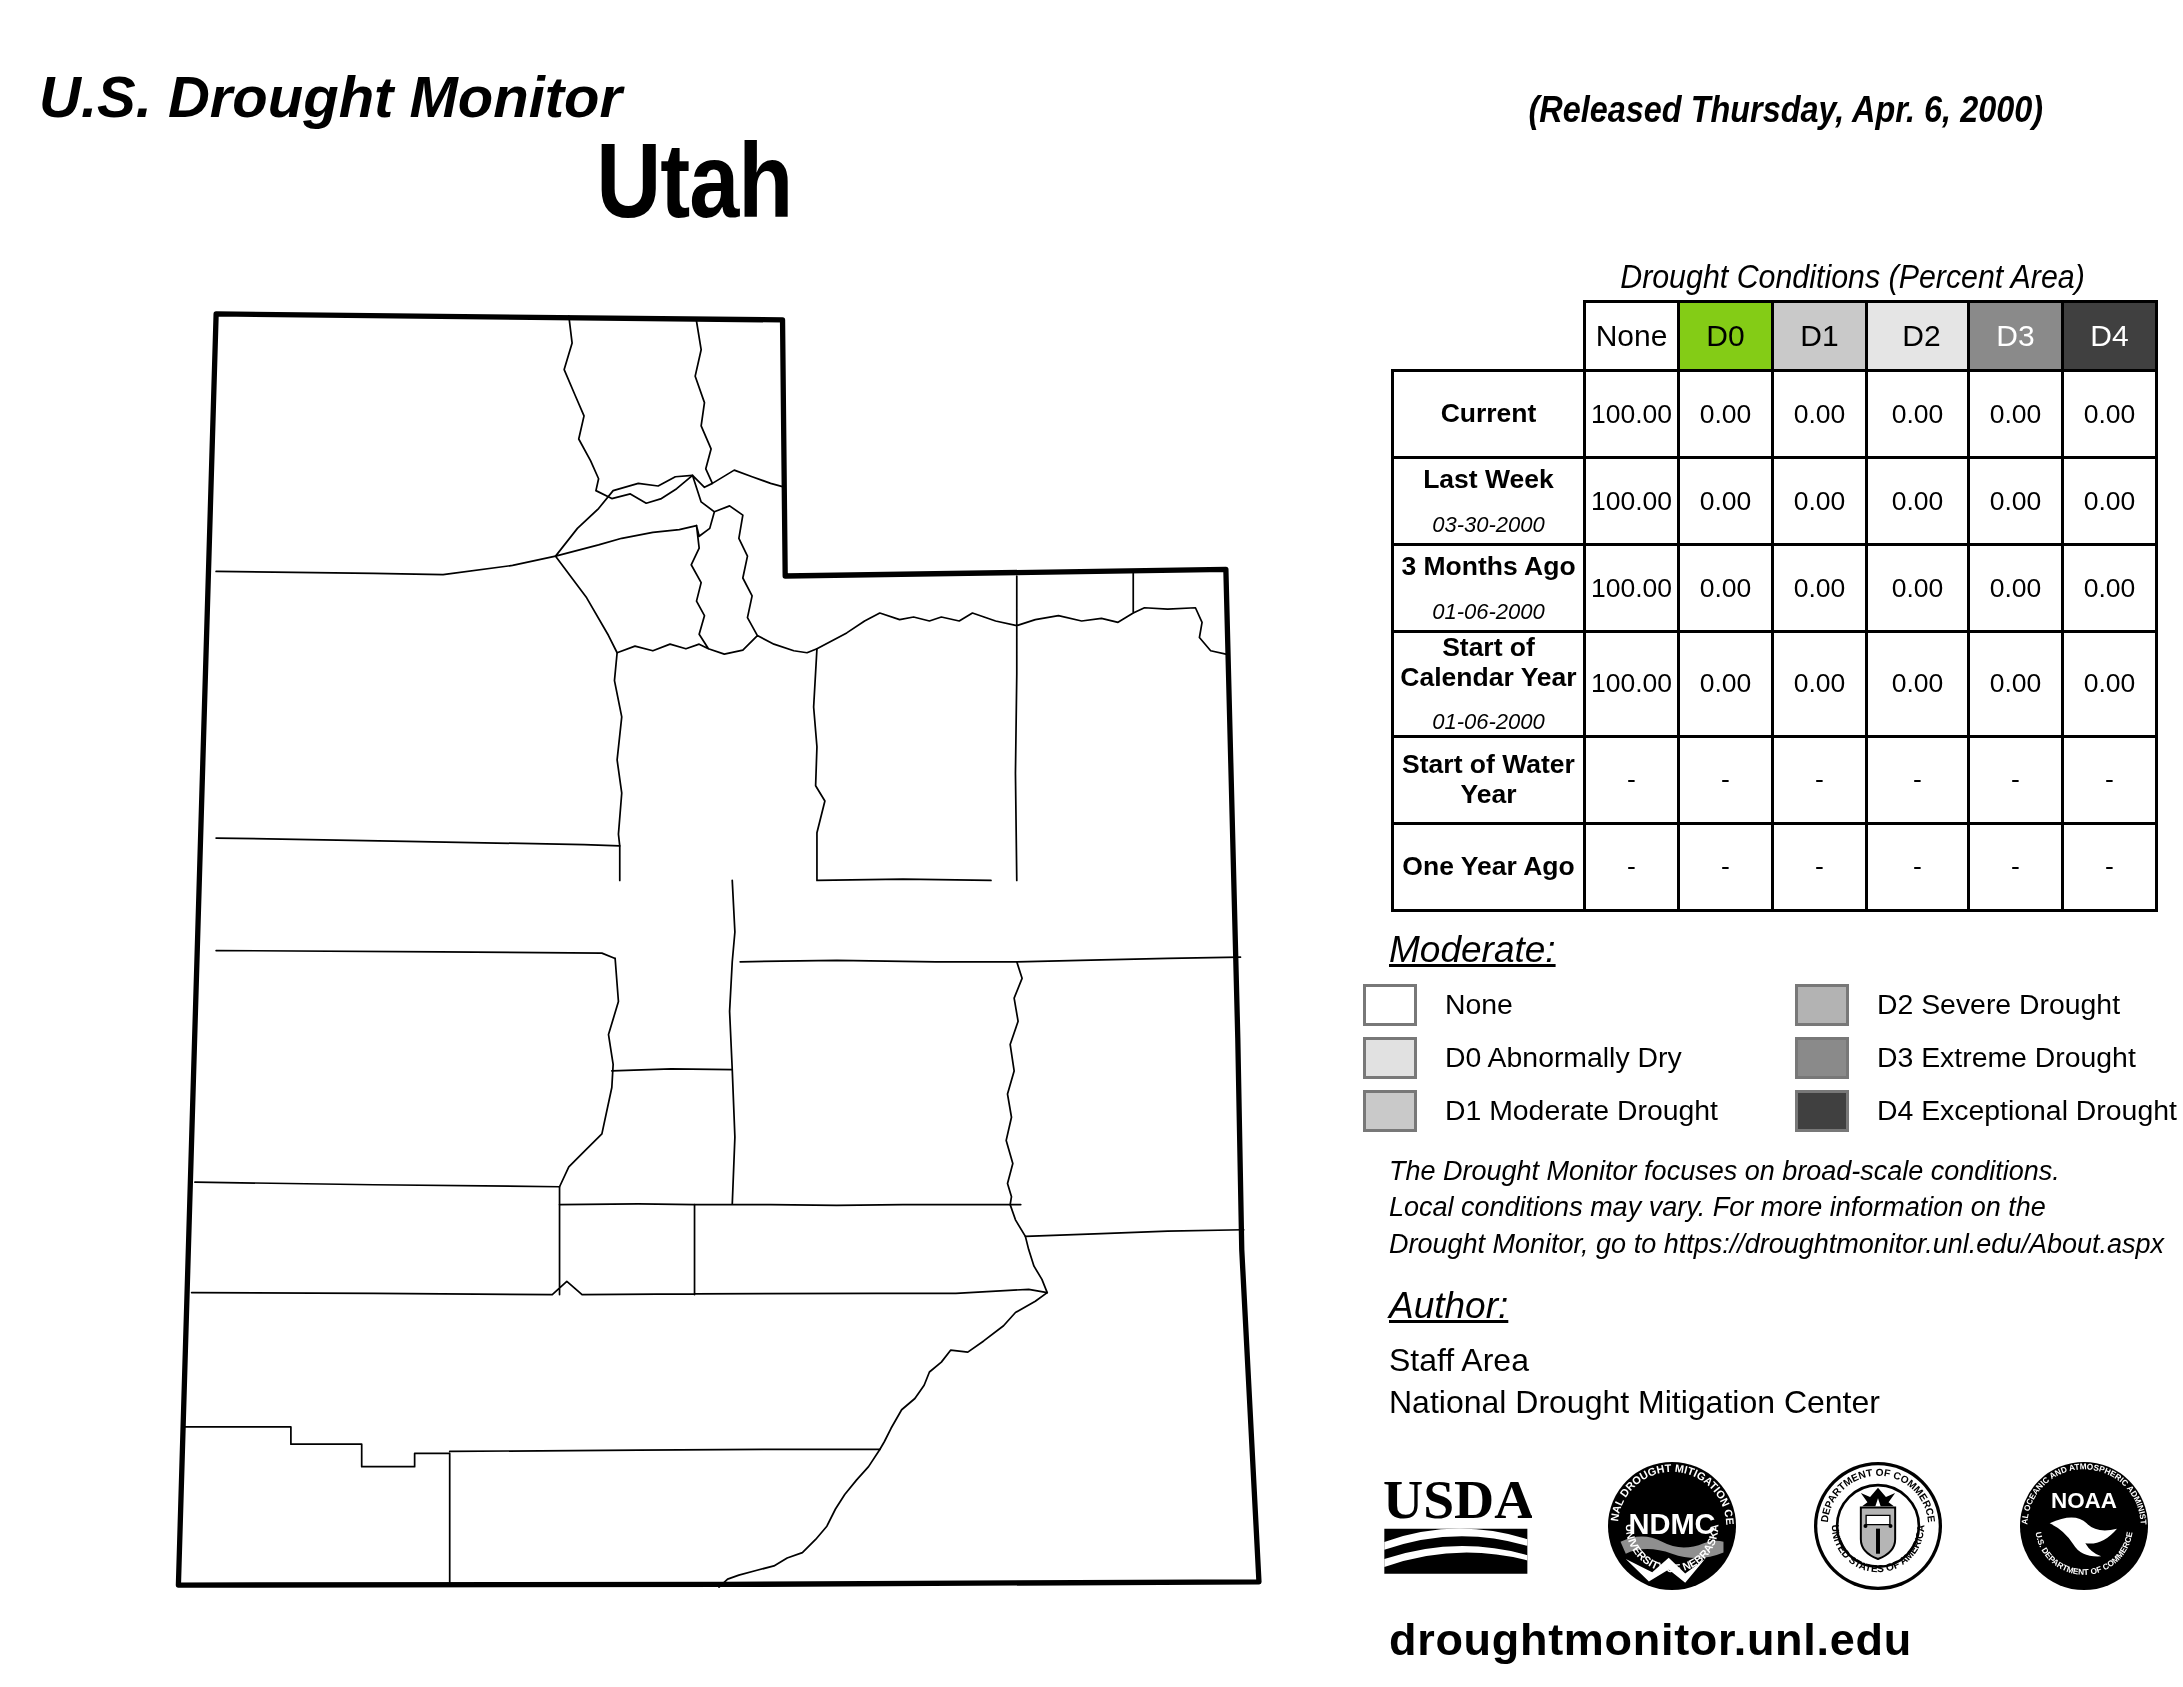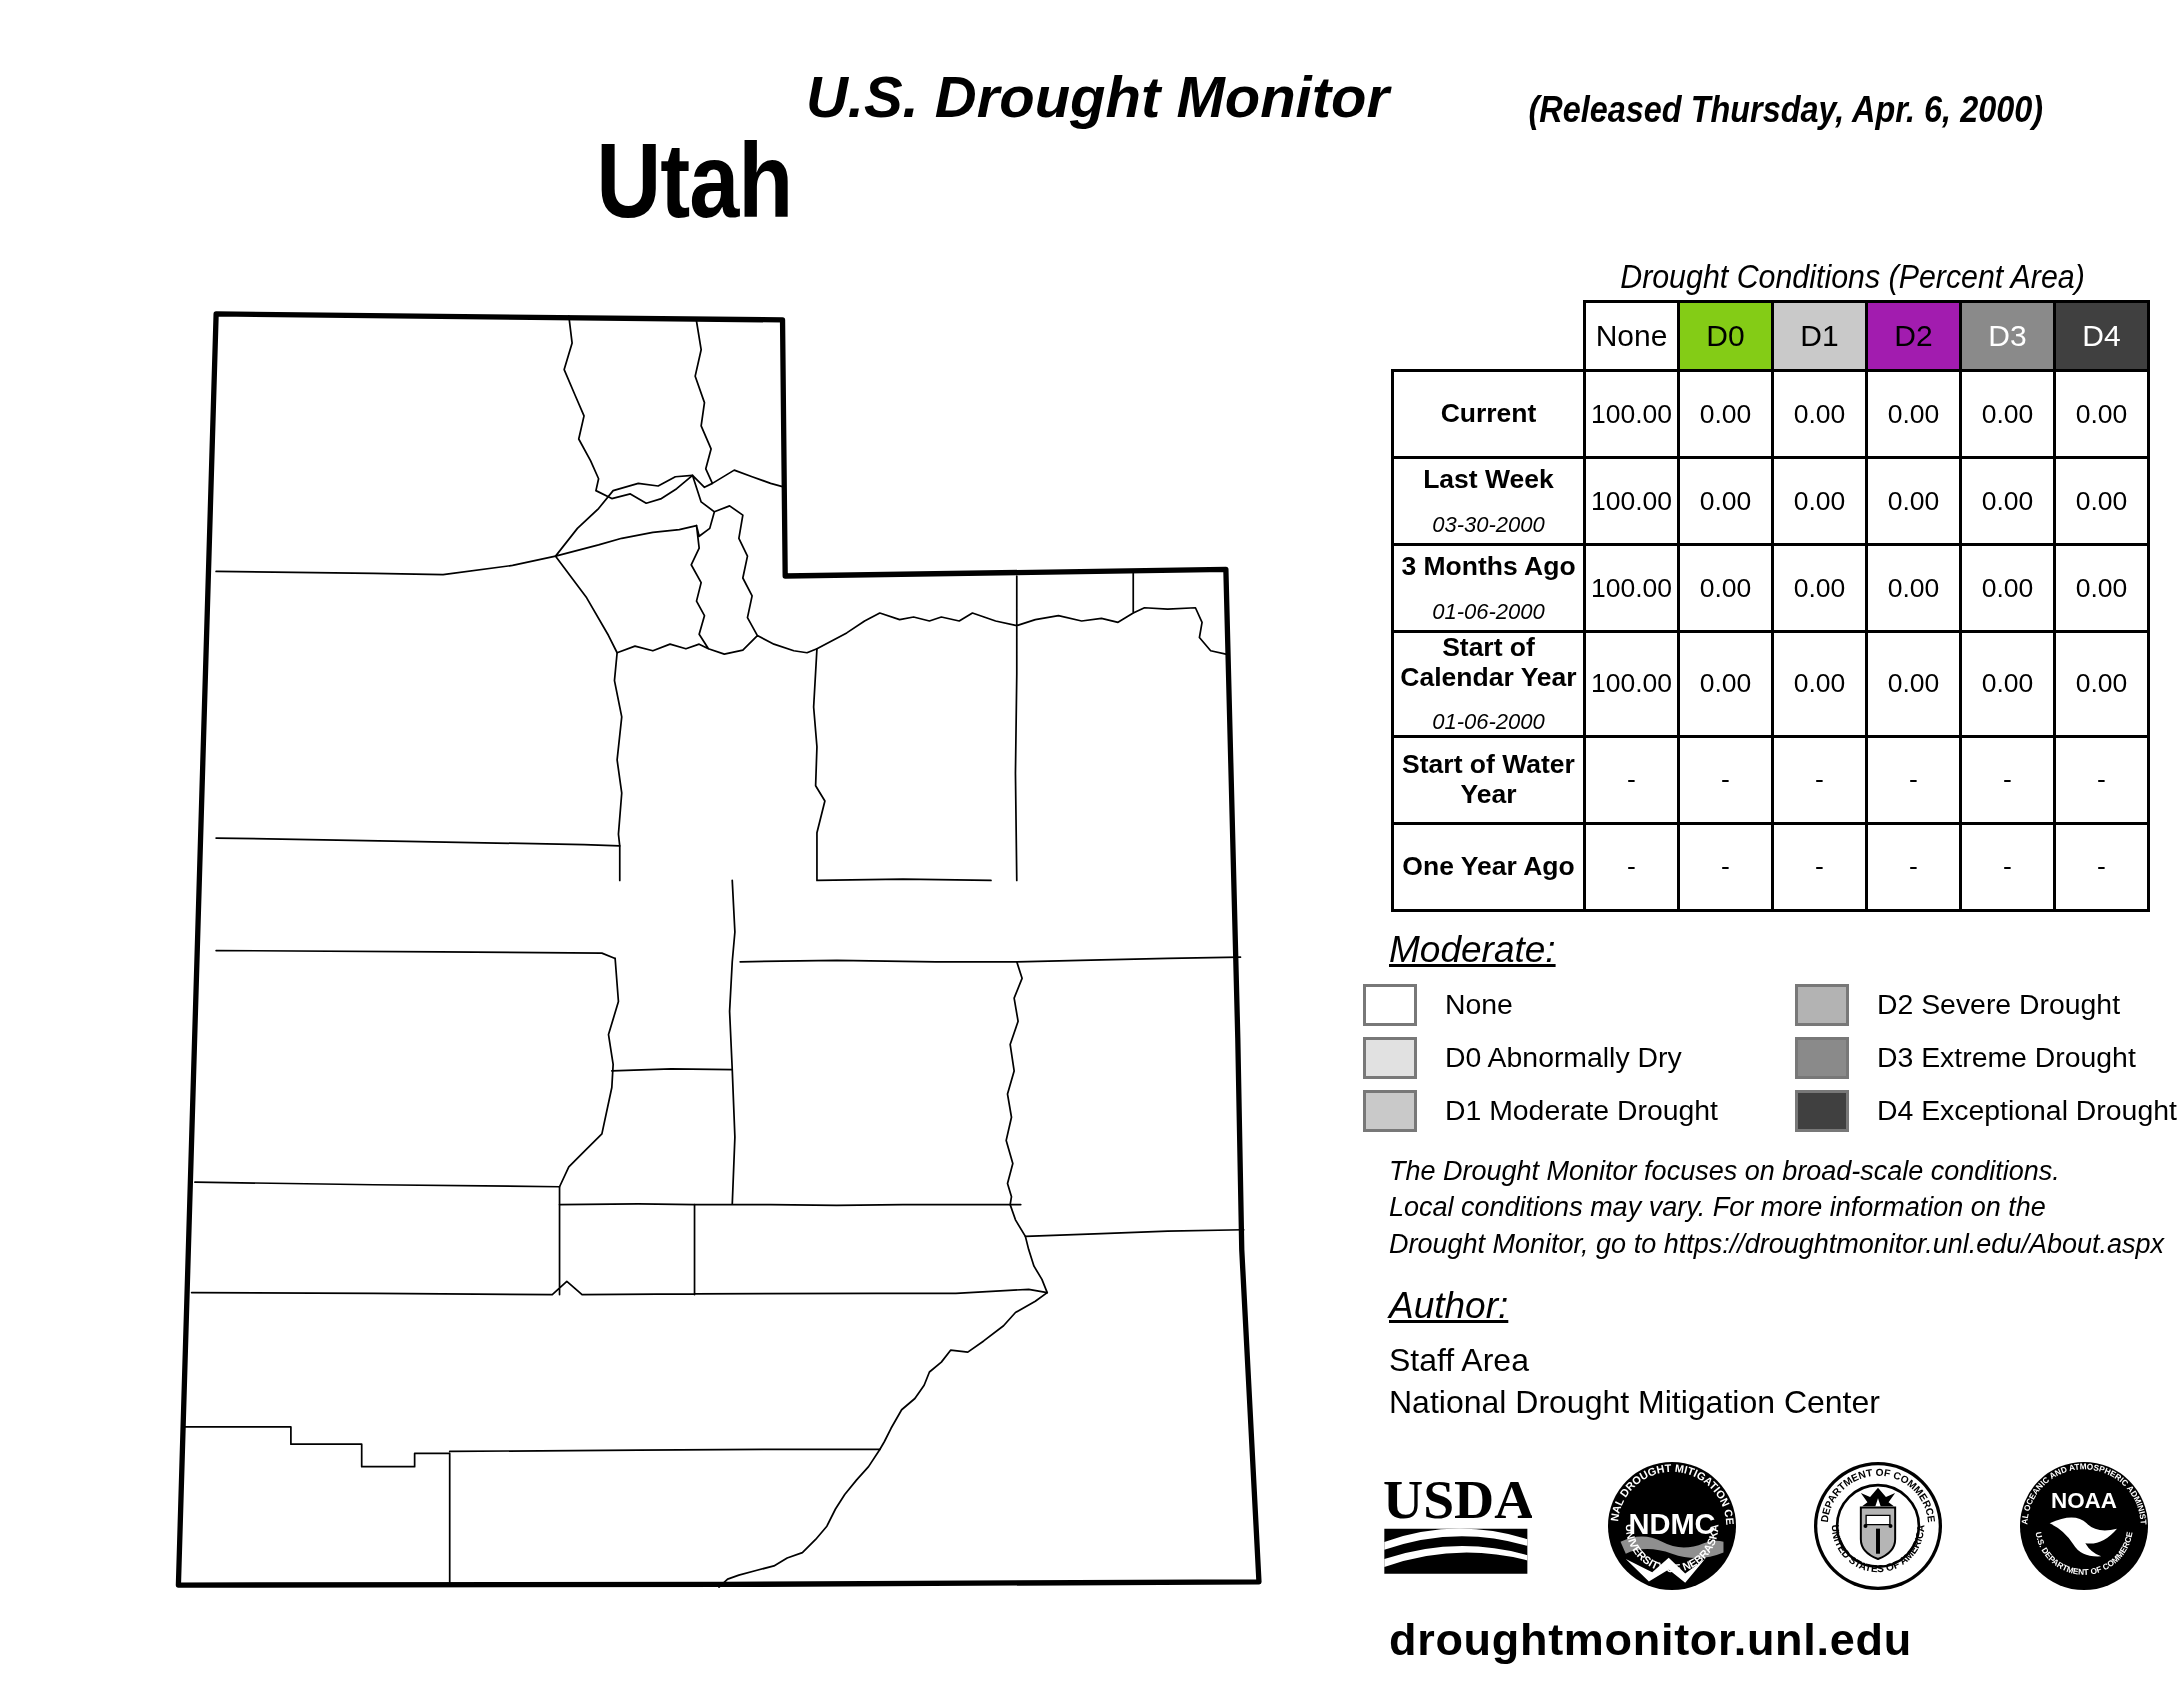--- a/index.html
+++ b/index.html
@@ -1,21 +1,21 @@
 <!DOCTYPE html>
 <html style="font-size:10.6px"><head>
 <meta charset="utf-8">
 <style>
   html,body{margin:0;padding:0;background:#fff;}
   body{width:2183px;height:1687px;position:relative;font-family:"Liberation Sans",sans-serif;color:#000;overflow:hidden;}
   .abs{position:absolute;}
   .cx{transform-origin:center top;display:inline-block;white-space:nowrap;}
 
   
-  #map-title1{left:0;top:63px;width:1389px;text-align:right;font-size:58px;font-weight:bold;font-style:italic;}
+  #map-title1{left:0;top:63px;width:1389px;text-align:left;font-size:58px;font-weight:bold;font-style:italic;padding-left:39px;}
   #map-title2{left:0;top:120px;width:1389px;text-align:center;font-size:106px;font-weight:bold;letter-spacing:-1.3px;}
   #map-title2 .cx{transform:scaleX(.85);}
   #map-svg{left:175px;top:310px;}
 
   
   #date-block{left:1389px;top:66px;width:794px;text-align:center;}
   #date-line{font-size:74px;font-weight:bold;line-height:1.0;}
   #date-line .cx{transform:scaleX(.72);}
   #released-line{font-size:36px;font-weight:bold;font-style:italic;margin-top:23px;}
   #released-line .cx{transform:scaleX(.90);}
@@ -123,21 +123,21 @@
 
 <div class="abs" id="cond-title"><span class="cx">Drought Conditions (Percent Area)</span></div>
 
 <table class="abs" id="drought-table">
   <thead>
     <tr id="header-row">
       <th class="corner"></th>
     <th style="background: rgb(255, 255, 255); color: rgb(0, 0, 0);">None</th>
         <th style="background: #84cc16; color: rgb(0, 0, 0);">D0</th>
         <th style="background: rgb(201, 201, 201); color: rgb(0, 0, 0);">D1</th>
-        <th style="background: #a21caf; color: rgb(0, 0, 0);">D2</th>
+        <th style="background: #e5e5e5; color: rgb(0, 0, 0); padding-left: 8px;">D2</th>
         <th style="background: rgb(138, 138, 138); color: rgb(255, 255, 255);">D3</th>
         <th style="background: rgb(64, 64, 64); color: rgb(255, 255, 255);">D4</th>
       </tr>
   </thead>
   <tbody id="table-body">
       <tr>
         <th>
           <div>Current</div>
         </th>
         <td>100.00</td>

